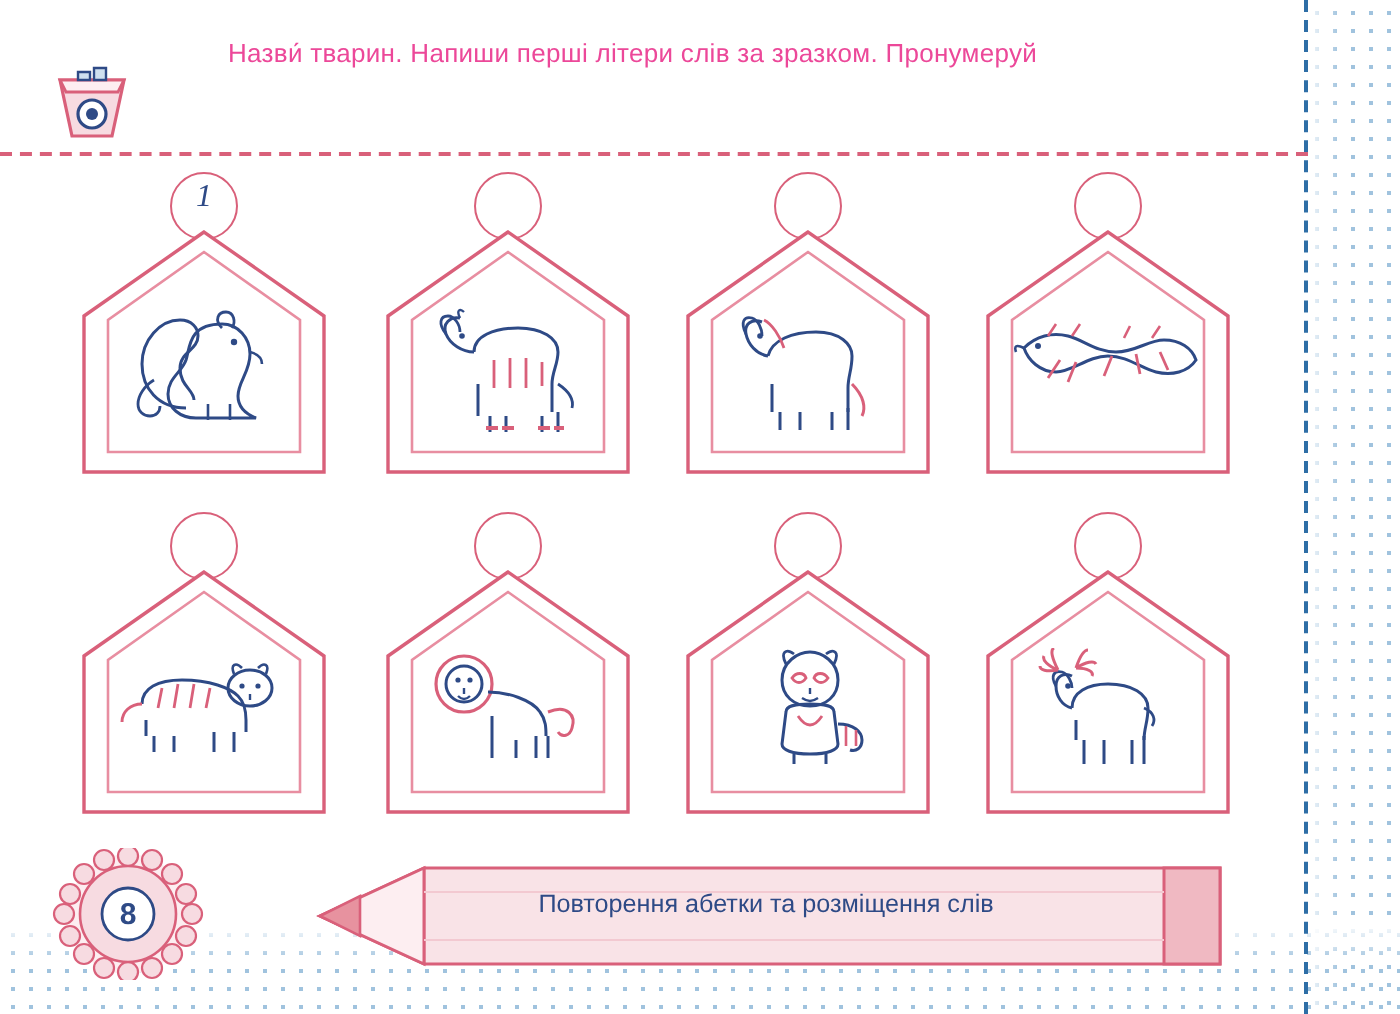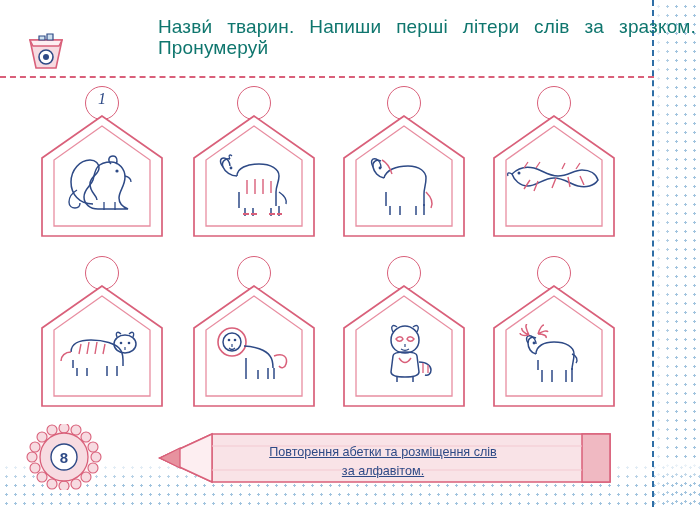--- a/index.html
+++ b/index.html
@@ -82,26 +82,25 @@
   }
   .sharpener {
     position: absolute;
     left: 0; top: 12px;
     width: 48px; height: 44px;
   }
   .task-text {
     position: absolute;
     left: 92px; top: 0;
     width: 538px;
-    color: #0f766e;
-    font-size: 19px;
+    color: #ec4899;
+    font-size: 13px;
     line-height: 21px;
     letter-spacing: .15px;
     text-align: justify;
-    margin-left: 44px;
   }
   .task-text .l2 { display:block; }
 
   
   .grid {
     position: absolute;
     left: 28px; top: 86px;
     width: 600px;
     height: 320px;
   }
@@ -169,21 +168,20 @@
     width: 540px; height: 56px;
   }
   .pencil-text {
     position: absolute;
     left: 218px; top: 443px;
     width: 330px;
     text-align: center;
     color: #2e4a86;
     font-size: 12.6px;
     line-height: 19px;
-    text-decoration: underline;
   }
 </style>
 </head>
 <body>
 
 <div class="page">
 
   <div class="dot-band"></div>
   <div class="dot-band-mask"></div>
   <div class="dot-band-bottom"></div>
@@ -410,16 +408,15 @@
       <path d="M100 4 L498 4 L498 52 L100 52 L48 28 Z" fill="#f9e3e7" stroke="#d9607a" stroke-width="1.6"></path>
       <path d="M100 4 L100 52" stroke="#d9607a" stroke-width="1.4" fill="none"></path>
       <path d="M48 28 L100 4 L100 52 Z" fill="#fdeef1" stroke="#d9607a" stroke-width="1.5"></path>
       <path d="M48 28 L68 18 L68 38 Z" fill="#e7929f" stroke="#d9607a" stroke-width="1.3"></path>
       <rect x="470" y="4" width="28" height="48" fill="#f0b9c2" stroke="#d9607a" stroke-width="1.5"></rect>
       <path d="M100 16 L470 16 M100 40 L470 40" stroke="#f3c9d1" stroke-width="1" fill="none"></path>
     </svg>
   </div>
   <div class="pencil-text">
     <div>Повторення абетки та розміщення слів</div>
-    <div>за алфавітом.</div>
   </div>
 
 </div>
 
 </body></html>

